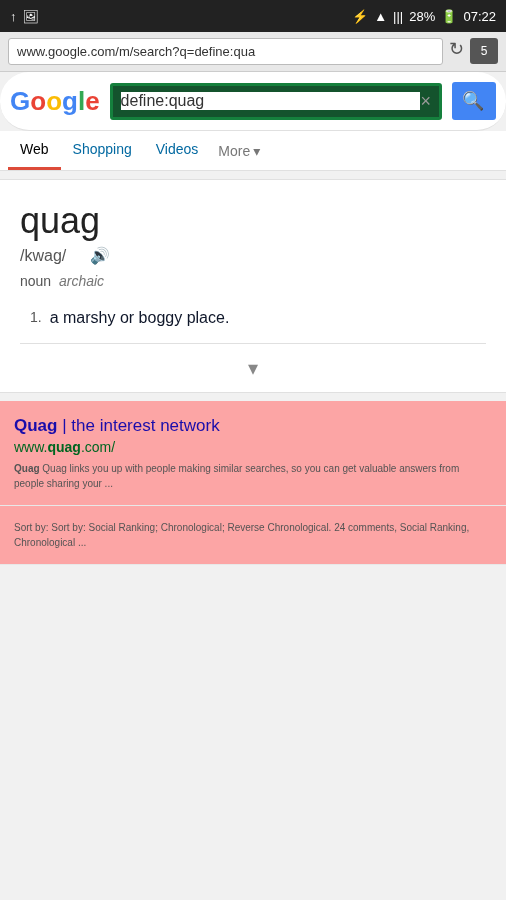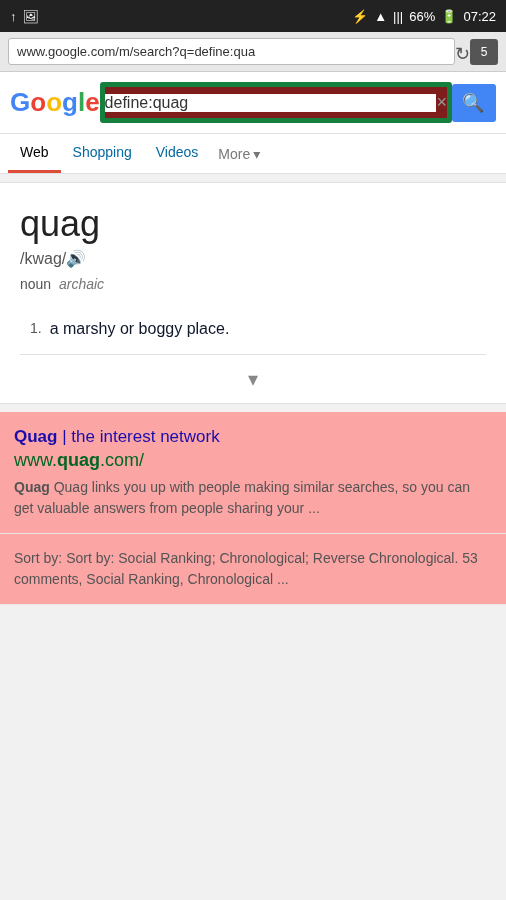--- a/index.html
+++ b/index.html
@@ -17,21 +17,22 @@
       font-size: 13px;
     }
     .status-left { display: flex; gap: 6px; align-items: center; }
     .status-right { display: flex; gap: 6px; align-items: center; font-size: 13px; }
 
     
     .address-bar {
       background: #e8e8e8;
       padding: 6px 8px;
       display: flex;
-      align-items: flex-end;
+      align-items: flex-start;
+      gap: 6px;
       border-bottom: 1px solid #ccc;
     }
     .address-input {
       flex: 1;
       background: #fff;
       border: 1px solid #bbb;
       border-radius: 3px;
       padding: 5px 8px;
       font-size: 13px;
       color: #333;
@@ -54,40 +55,42 @@
       cursor: pointer;
       display: flex; align-items: center; justify-content: center;
     }
 
     
     .search-bar {
       background: #fff;
       padding: 10px 10px;
       display: flex;
       align-items: center;
+      gap: 10px;
       border-bottom: 1px solid #e0e0e0;
+      border-radius: 29px;
     }
     .google-logo {
       font-size: 26px;
       font-weight: bold;
     }
     .google-logo span:nth-child(1) { color: #4285f4; }
     .google-logo span:nth-child(2) { color: #ea4335; }
     .google-logo span:nth-child(3) { color: #fbbc05; }
     .google-logo span:nth-child(4) { color: #4285f4; }
     .google-logo span:nth-child(5) { color: #34a853; }
     .google-logo span:nth-child(6) { color: #ea4335; }
     .search-input-wrap {
       flex: 1;
       display: flex;
       align-items: center;
-      border: 5px solid #15803d;
+      border: 3px solid #15803d;
       border-radius: 3px;
-      padding: 5px 0;
-      background: #7f1d1d;
+      padding: 5px 8px;
+      background: #14532d;
     }
     .search-input-wrap input {
       flex: 1;
       border: none;
       outline: none;
       font-size: 16px;
       color: #333;
     }
     .clear-btn {
       background: none;
@@ -150,31 +153,31 @@
       font-size: 36px;
       font-weight: normal;
       color: #222;
       margin-bottom: 4px;
     }
     .dict-phonetic {
       font-size: 16px;
       color: #555;
       display: flex;
       align-items: center;
-      gap: 0;
+      gap: 24px;
       margin-bottom: 8px;
     }
     .speaker-icon {
       color: #888;
       font-size: 16px;
     }
     .dict-type {
       font-size: 14px;
       color: #555;
-      margin-bottom: 28px;
+      margin-bottom: 20px;
     }
     .dict-type span.archaic {
       font-style: italic;
       color: #777;
     }
     .dict-definition {
       display: flex;
       gap: 8px;
       margin-left: 10px;
       padding-bottom: 16px;
@@ -207,44 +210,44 @@
     }
     .result-title {
       font-size: 17px;
       color: #1a0dab;
       text-decoration: none;
       line-height: 1.3;
     }
     .result-title a { color: #1a0dab; text-decoration: none; }
     .result-title strong { font-weight: bold; }
     .result-url {
-      font-size: 18px;
+      font-size: 14px;
       color: #006621;
       margin: 2px 0 6px 0;
     }
     .result-url strong { font-weight: bold; }
     .result-snippet {
-      font-size: 14px;
+      font-size: 10px;
       color: #545454;
       line-height: 1.5;
     }
   </style>
 </head>
 <body>
 
 <div class="status-bar">
   <div class="status-left">
     <span>↑</span>
     <span>🖼</span>
   </div>
   <div class="status-right">
     <span>⚡</span>
     <span>▲</span>
     <span>|||</span>
-    <span>66%</span>
+    <span>28%</span>
     <span>🔋</span>
     <span>07:22</span>
   </div>
 </div>
 
 <div class="address-bar">
   <input class="address-input" type="text" value="www.google.com/m/search?q=define:qua" style="">
   <button class="reload-btn">↻</button>
   <button class="tabs-btn">
     <span>5</span>
@@ -311,16 +314,16 @@
     </div>
     <div class="result-url">
       <span>www.</span><strong>quag</strong><span>.com/</span>
     </div>
     <div class="result-snippet">
       <strong>Quag</strong> <span>Quag links you up with people making similar searches, so you can get valuable answers from people sharing your ...</span>
     </div>
   </div>
 
   <div class="result-item">
-    <div class="result-snippet">Sort by: Sort by: Social Ranking; Chronological; Reverse Chronological. 53 comments, Social Ranking, Chronological ...</div>
+    <div class="result-snippet">Sort by: Sort by: Social Ranking; Chronological; Reverse Chronological. 24 comments, Social Ranking, Chronological ...</div>
   </div>
 
 </div>
 
 </body></html>

